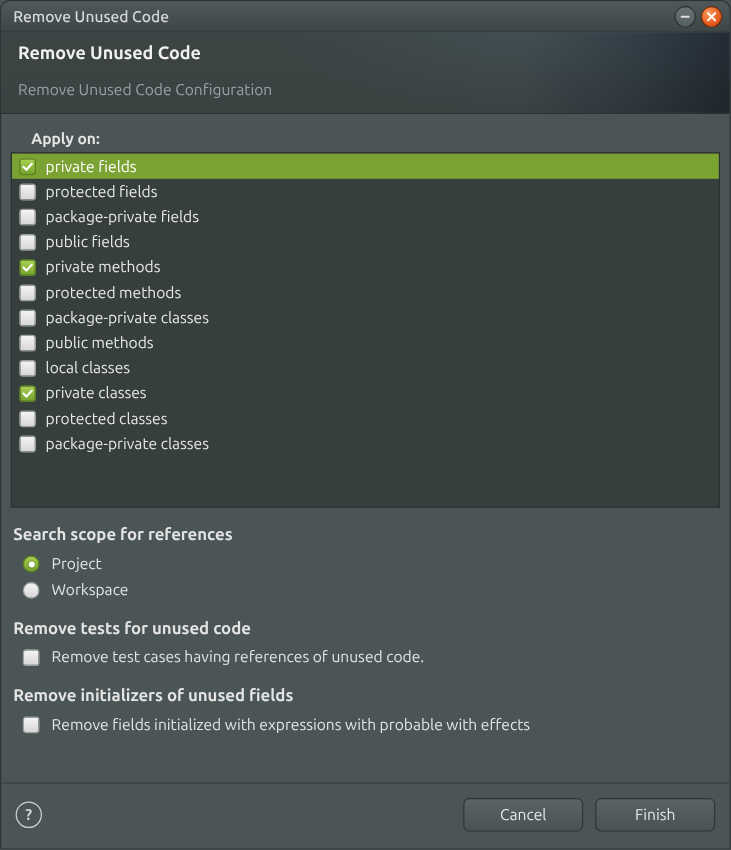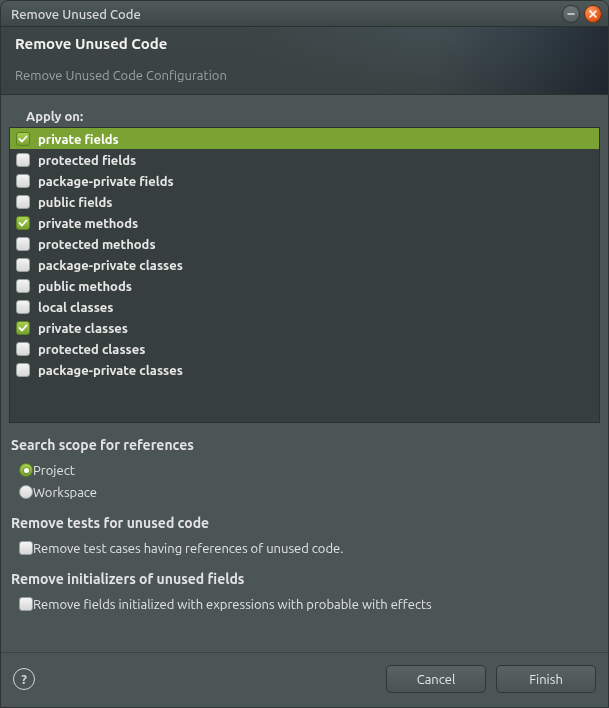--- a/index.html
+++ b/index.html
@@ -58,21 +58,20 @@
 
   .content { flex: 1; padding: 14px 8px 0 8px; overflow:hidden; }
 
   .section-label { font-size: 13px; font-weight: 600; color: #e4e4e4; margin: 0 0 4px 17px; }
 
   .checklist-wrap {
     background: #373e3e;
     border: 1px solid #2b3131;
     padding: 0;
     margin-bottom: 14px;
-    font-weight: bold;
   }
   .check-row {
     display: flex; align-items: center;
     height: 21px;
     padding: 0 6px;
     gap: 8px;
     cursor: pointer;
   }
   .check-row.selected { background: #7ba334; }
   .check-row .lbl { color: #e8e8e8; font-size: 13px; }
@@ -90,21 +89,21 @@
     border-color:#5c8220;
   }
   .cbox svg { width:10px; height:10px; display:none; }
   .cbox.checked svg { display:block; }
 
   .spacer-after-list { height: 42px; }
 
   .group-label { font-size: 14px; font-weight: 600; color: #e4e4e4; margin: 2px 0 6px 2px; }
 
   .radio-row, .single-check-row {
-    display:flex; align-items:center; 
+    display:flex; align-items:center; gap:10px;
     padding: 2px 0 2px 10px;
     height: 22px;
     cursor:pointer;
   }
   .radio-dot {
     width:14px; height:14px; border-radius:50%;
     background: linear-gradient(#f4f4f4,#d7d7d7);
     border:1px solid #9aa0a0;
     display:inline-flex; align-items:center; justify-content:center;
     flex-shrink:0;

